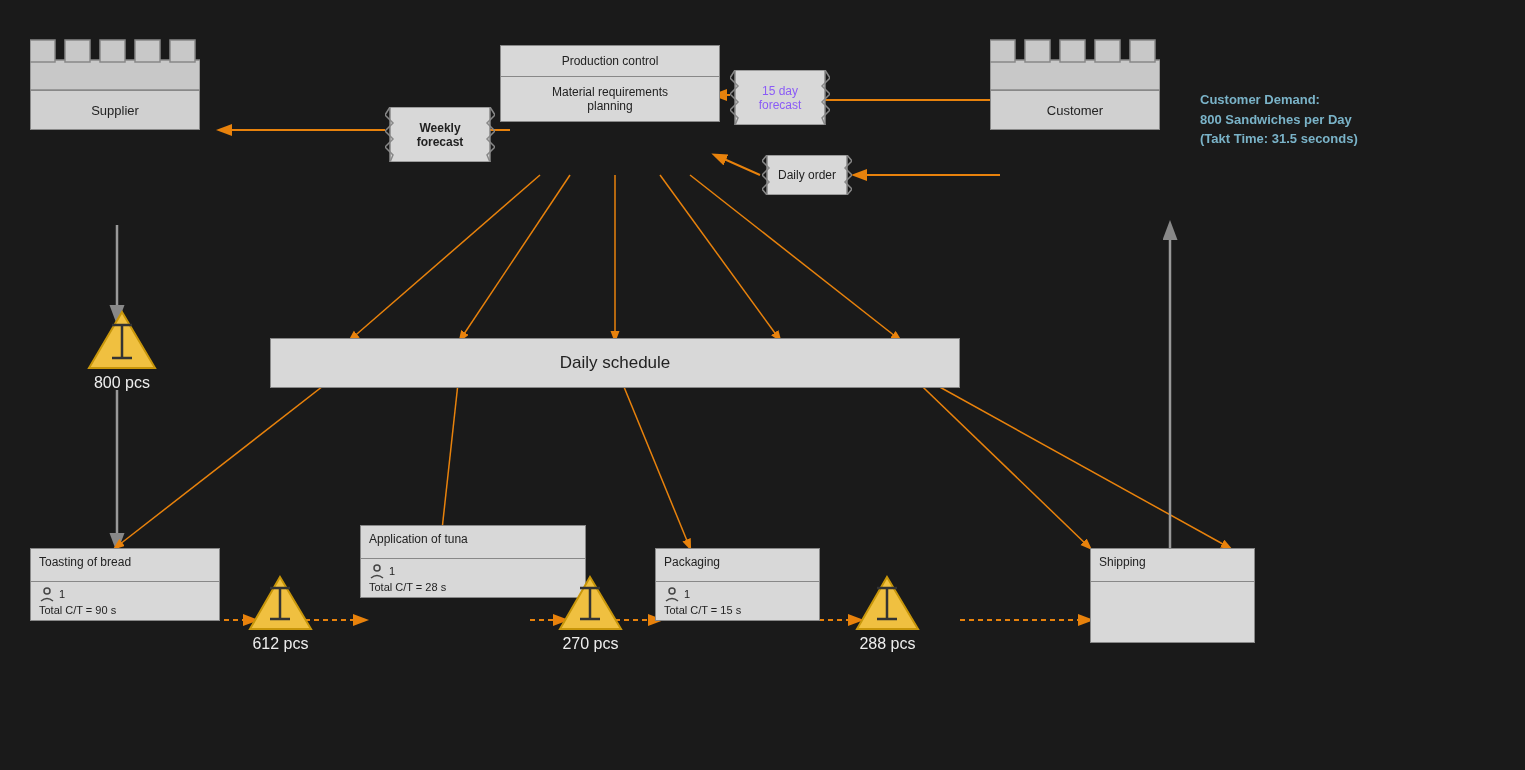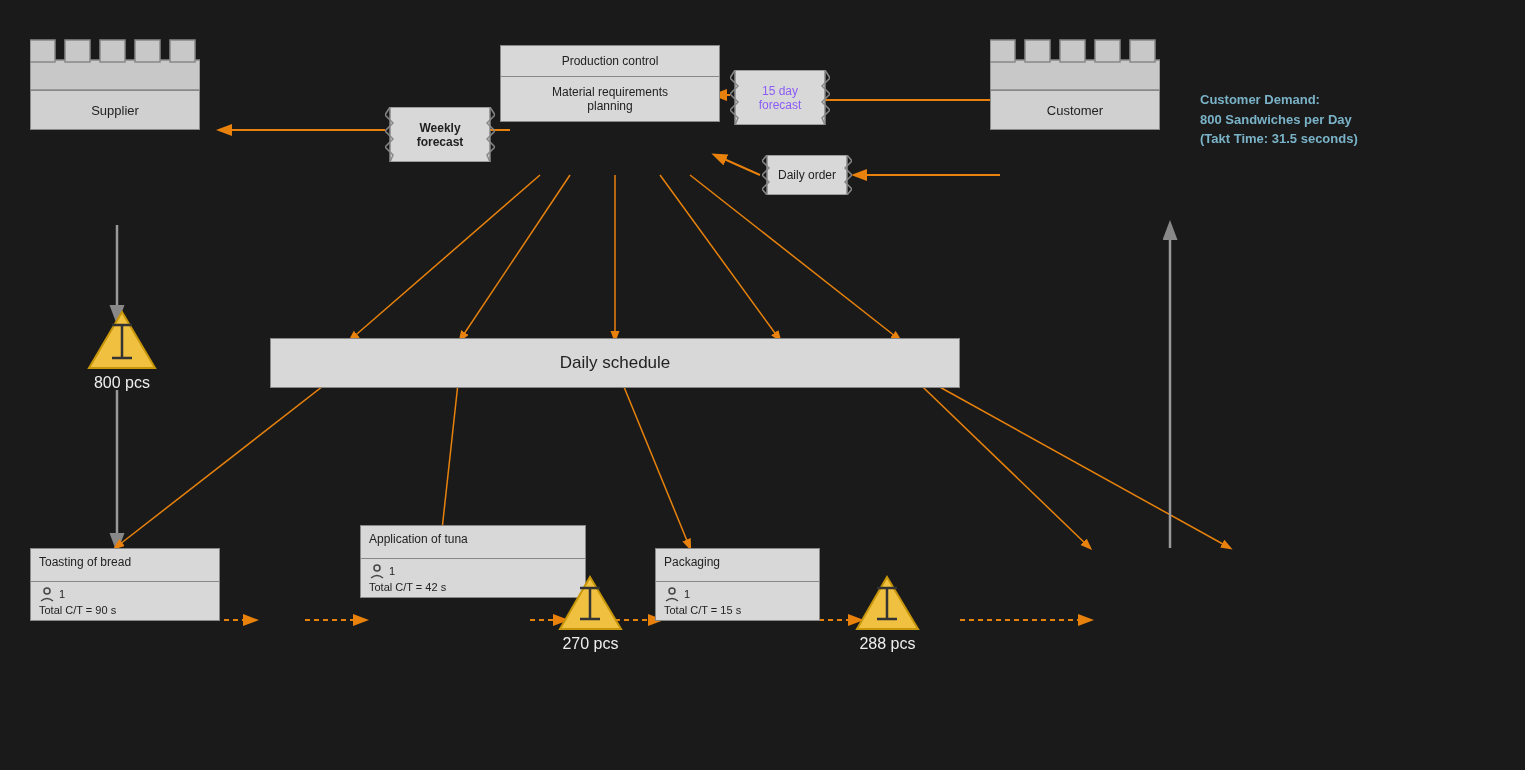--- a/index.html
+++ b/index.html
@@ -288,32 +288,41 @@
         <svg width="16" height="16" viewBox="0 0 16 16">
           <circle cx="8" cy="5" r="3" fill="none" stroke="#444" stroke-width="1.5"></circle>
           <path d="M2,15 Q8,10 14,15" fill="none" stroke="#444" stroke-width="1.5"></path>
         </svg>
         <span>1</span>
       </div>
       <div>Total C/T = 90 s</div>
     </div>
   </div>
 
+  <div class="triangle-inv" style="left:248px; top:575px;">
+    <svg width="65" height="58" viewBox="0 0 65 58">
+      <polygon points="32,2 63,54 2,54" fill="#f0c040" stroke="#c8960a" stroke-width="2"></polygon>
+      <line x1="32" y1="13" x2="32" y2="44" stroke="#333" stroke-width="2.5"></line>
+      <line x1="22" y1="13" x2="42" y2="13" stroke="#333" stroke-width="2.5"></line>
+      <line x1="22" y1="44" x2="42" y2="44" stroke="#333" stroke-width="2.5"></line>
+    </svg>
+    <div class="triangle-label">612 pcs</div>
+  </div>
 
   <div class="station-box" style="left:360px; top:525px; width:226px;">
     <div class="station-title">Application of tuna</div>
     <div class="station-body">
       <div class="station-operator">
         <svg width="16" height="16" viewBox="0 0 16 16">
           <circle cx="8" cy="5" r="3" fill="none" stroke="#444" stroke-width="1.5"></circle>
           <path d="M2,15 Q8,10 14,15" fill="none" stroke="#444" stroke-width="1.5"></path>
         </svg>
         <span>1</span>
       </div>
-      <div>Total C/T = 42 s</div>
+      <div>Total C/T = 28 s</div>
     </div>
   </div>
 
   <div class="triangle-inv" style="left:558px; top:575px;">
     <svg width="65" height="58" viewBox="0 0 65 58">
       <polygon points="32,2 63,54 2,54" fill="#f0c040" stroke="#c8960a" stroke-width="2"></polygon>
       <line x1="32" y1="13" x2="32" y2="44" stroke="#333" stroke-width="2.5"></line>
       <line x1="22" y1="13" x2="42" y2="13" stroke="#333" stroke-width="2.5"></line>
       <line x1="22" y1="44" x2="42" y2="44" stroke="#333" stroke-width="2.5"></line>
     </svg>
@@ -337,20 +346,25 @@
   <div class="triangle-inv" style="left:855px; top:575px;">
     <svg width="65" height="58" viewBox="0 0 65 58">
       <polygon points="32,2 63,54 2,54" fill="#f0c040" stroke="#c8960a" stroke-width="2"></polygon>
       <line x1="32" y1="13" x2="32" y2="44" stroke="#333" stroke-width="2.5"></line>
       <line x1="22" y1="13" x2="42" y2="13" stroke="#333" stroke-width="2.5"></line>
       <line x1="22" y1="44" x2="42" y2="44" stroke="#333" stroke-width="2.5"></line>
     </svg>
     <div class="triangle-label">288 pcs</div>
   </div>
 
+  <div class="station-box" style="left:1090px; top:548px; width:165px;">
+    <div class="station-title">Shipping</div>
+    <div class="station-body" style="height:60px;">
+    </div>
+  </div>
 
   <div class="demand-text" style="left:1200px; top:90px;">
     <div>Customer Demand:</div>
     <div>800 Sandwiches per Day</div>
     <div>(Takt Time: 31.5 seconds)</div>
   </div>
 
 </div>
 
 </body></html>

